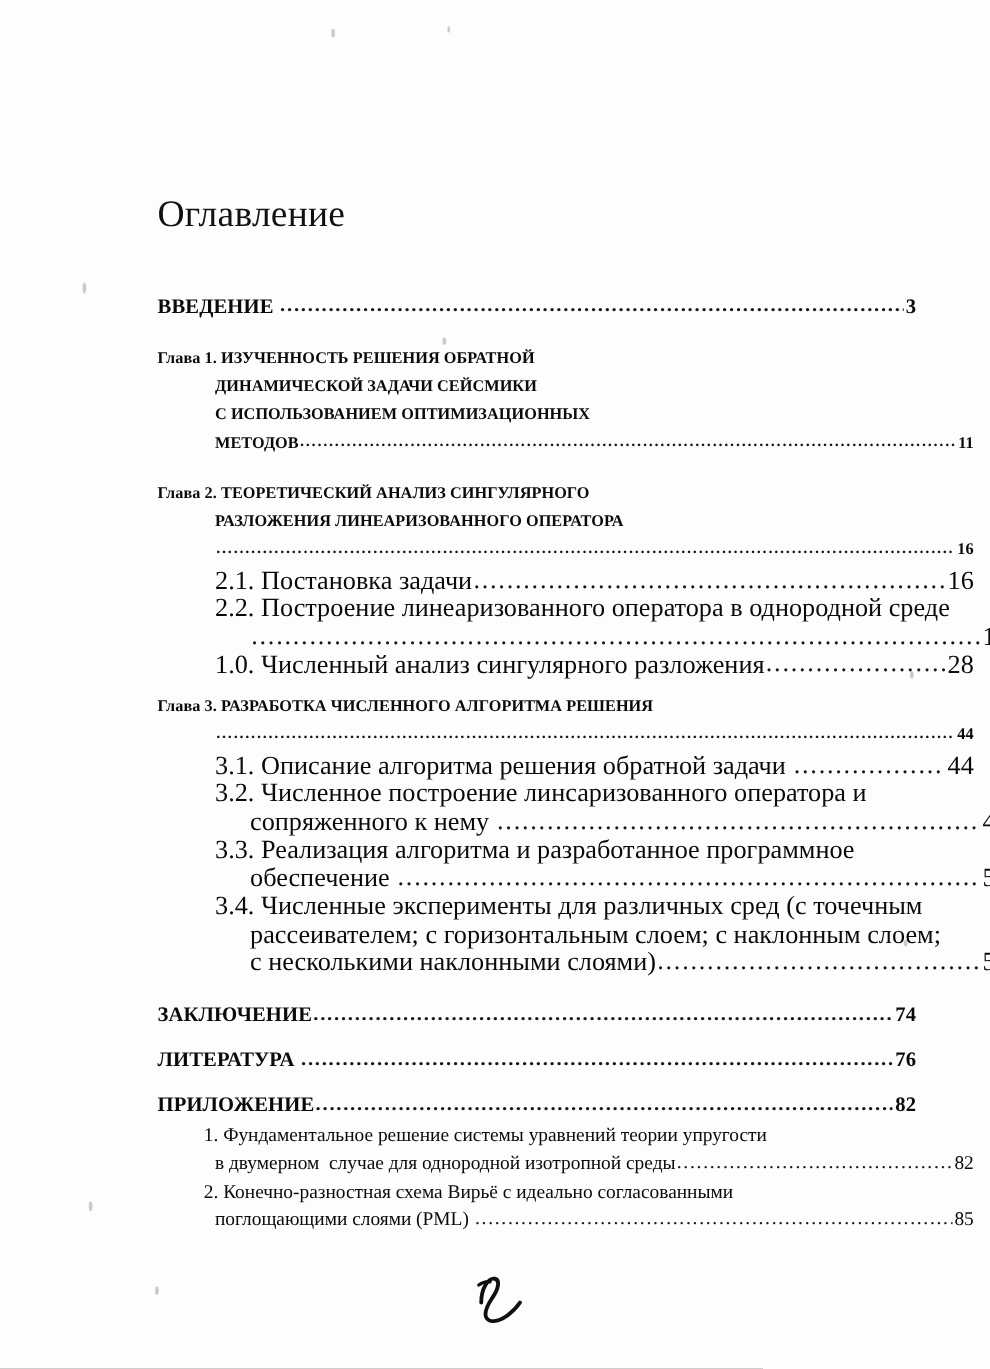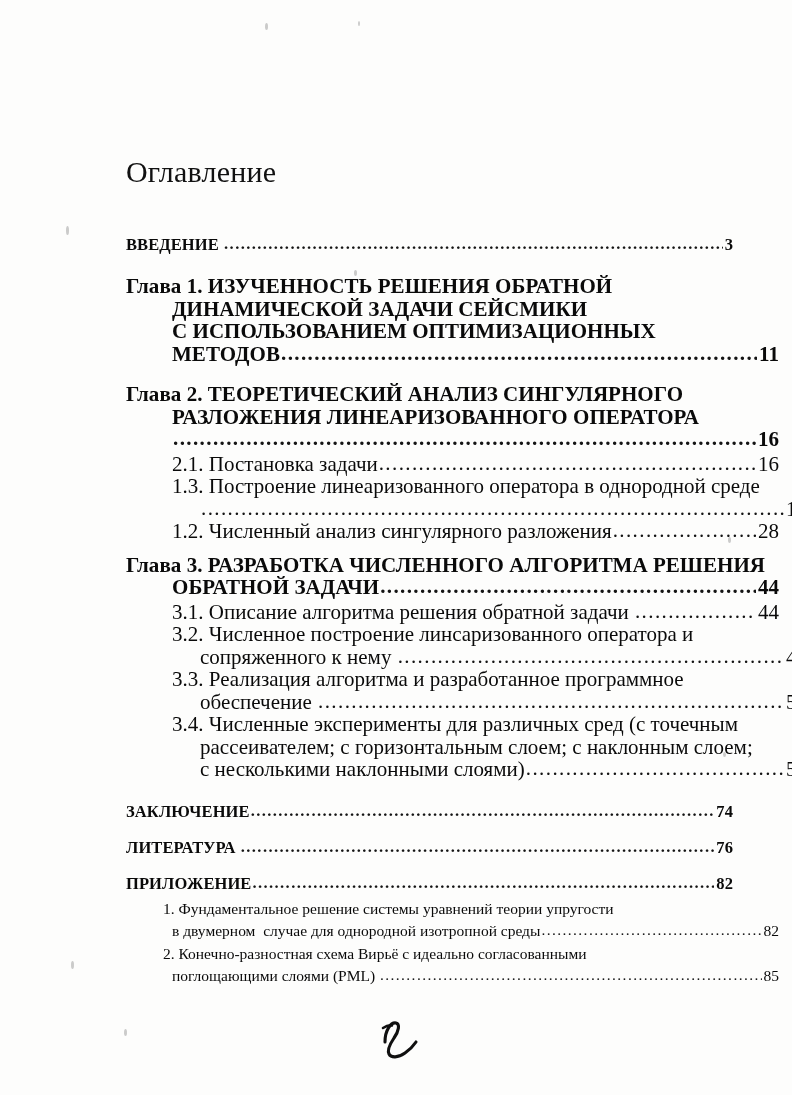--- a/index.html
+++ b/index.html
@@ -88,21 +88,21 @@
   .lvl-back > .line {
     font-weight: bold;
     font-size: 16.5px;
     line-height: 25px;
     letter-spacing: .1px;
   }
   .lvl-front .pg, .lvl-back .pg { font-weight: bold; }
 
   .lvl-chapter > .line {
     font-weight: bold;
-    font-size: 21px;
+    font-size: 13px;
     line-height: 22.5px;
     letter-spacing: .05px;
     align-items: center;
   }
   .lvl-chapter .pg { font-weight: bold; }
   .lvl-chapter > .line.cont { padding-left: 46px; }
 
   .lvl-section > .line {
     font-weight: normal;
     font-size: 21px;
@@ -166,30 +166,30 @@
       <div class="entry lvl-chapter">
         <div class="line nolead"><span class="txt">Глава 2. ТЕОРЕТИЧЕСКИЙ АНАЛИЗ СИНГУЛЯРНОГО</span><span class="dots">............................................................................................................................................................................................................................</span></div>
         <div class="line cont nolead"><span class="txt">РАЗЛОЖЕНИЯ ЛИНЕАРИЗОВАННОГО ОПЕРАТОРА</span><span class="dots">............................................................................................................................................................................................................................</span></div>
         <div class="line cont"><span class="dots">............................................................................................................................................................................................................................</span><span class="pg">16</span></div>
       </div>
       <div class="gap-sm"></div>
       <div class="entry lvl-section">
         <div class="line"><span class="txt">2.1. Постановка задачи</span><span class="dots">............................................................................................................................................................................................................................</span><span class="pg">16</span></div>
       </div>
       <div class="entry lvl-section">
-        <div class="line nolead"><span class="txt">1.3. Построение линеаризованного оператора в однородной среде</span><span class="dots">............................................................................................................................................................................................................................</span></div>
+        <div class="line nolead"><span class="txt">2.2. Построение линеаризованного оператора в однородной среде</span><span class="dots">............................................................................................................................................................................................................................</span></div>
         <div class="line cont"><span class="dots">............................................................................................................................................................................................................................</span><span class="pg">19</span></div>
       </div>
       <div class="entry lvl-section">
-        <div class="line"><span class="txt">1.2. Численный анализ сингулярного разложения</span><span class="dots">............................................................................................................................................................................................................................</span><span class="pg">28</span></div>
+        <div class="line"><span class="txt">1.0. Численный анализ сингулярного разложения</span><span class="dots">............................................................................................................................................................................................................................</span><span class="pg">28</span></div>
       </div>
       <div class="gap-md"></div>
       <div class="entry lvl-chapter">
         <div class="line nolead"><span class="txt">Глава 3. РАЗРАБОТКА ЧИСЛЕННОГО АЛГОРИТМА РЕШЕНИЯ</span><span class="dots">............................................................................................................................................................................................................................</span></div>
-        <div class="line cont"><span class="txt">ОБРАТНОЙ ЗАДАЧИ</span><span class="dots">............................................................................................................................................................................................................................</span><span class="pg">44</span></div>
+        <div class="line cont"><span class="dots">............................................................................................................................................................................................................................</span><span class="pg">44</span></div>
       </div>
       <div class="gap-sm"></div>
       <div class="entry lvl-section">
         <div class="line"><span class="txt">3.1. Описание алгоритма решения обратной задачи </span><span class="dots">............................................................................................................................................................................................................................</span><span class="pg">44</span></div>
       </div>
       <div class="entry lvl-section">
         <div class="line nolead"><span class="txt">3.2. Численное построение линсаризованного оператора и</span><span class="dots">............................................................................................................................................................................................................................</span></div>
         <div class="line cont"><span class="txt">сопряженного к нему </span><span class="dots">............................................................................................................................................................................................................................</span><span class="pg">45</span></div>
       </div>
       <div class="entry lvl-section">

